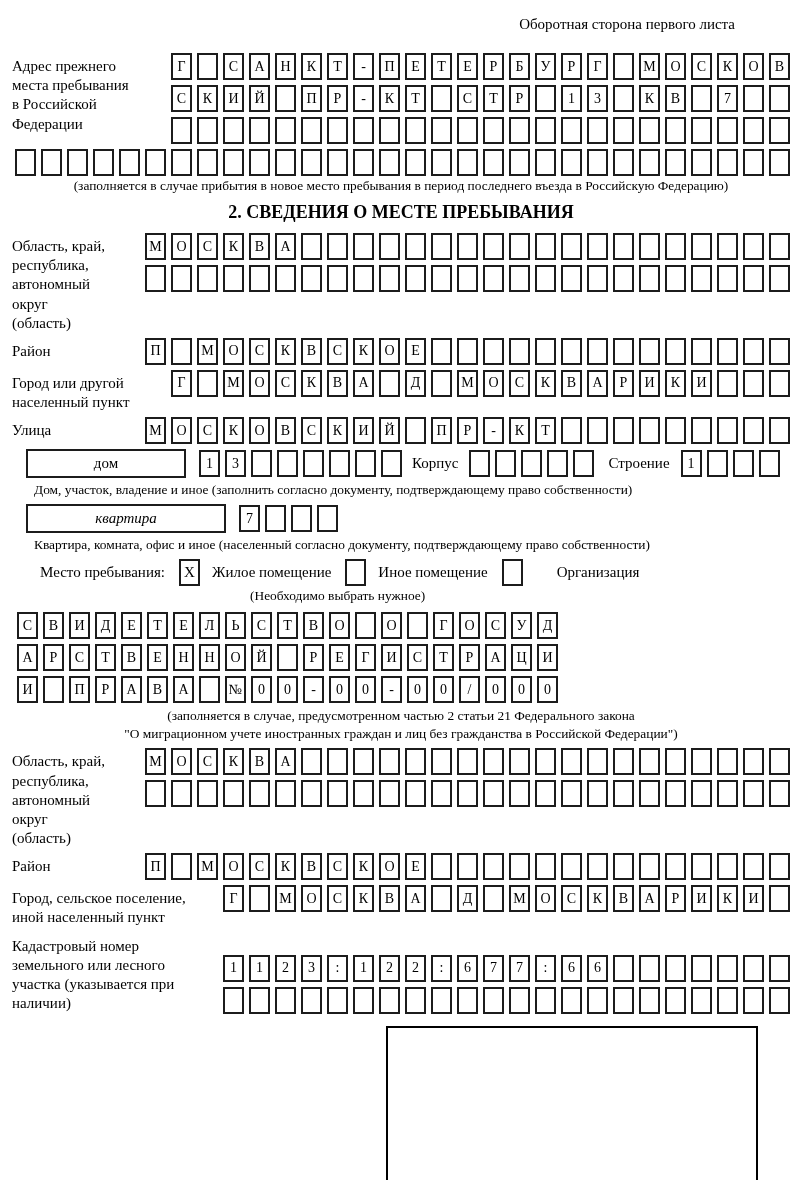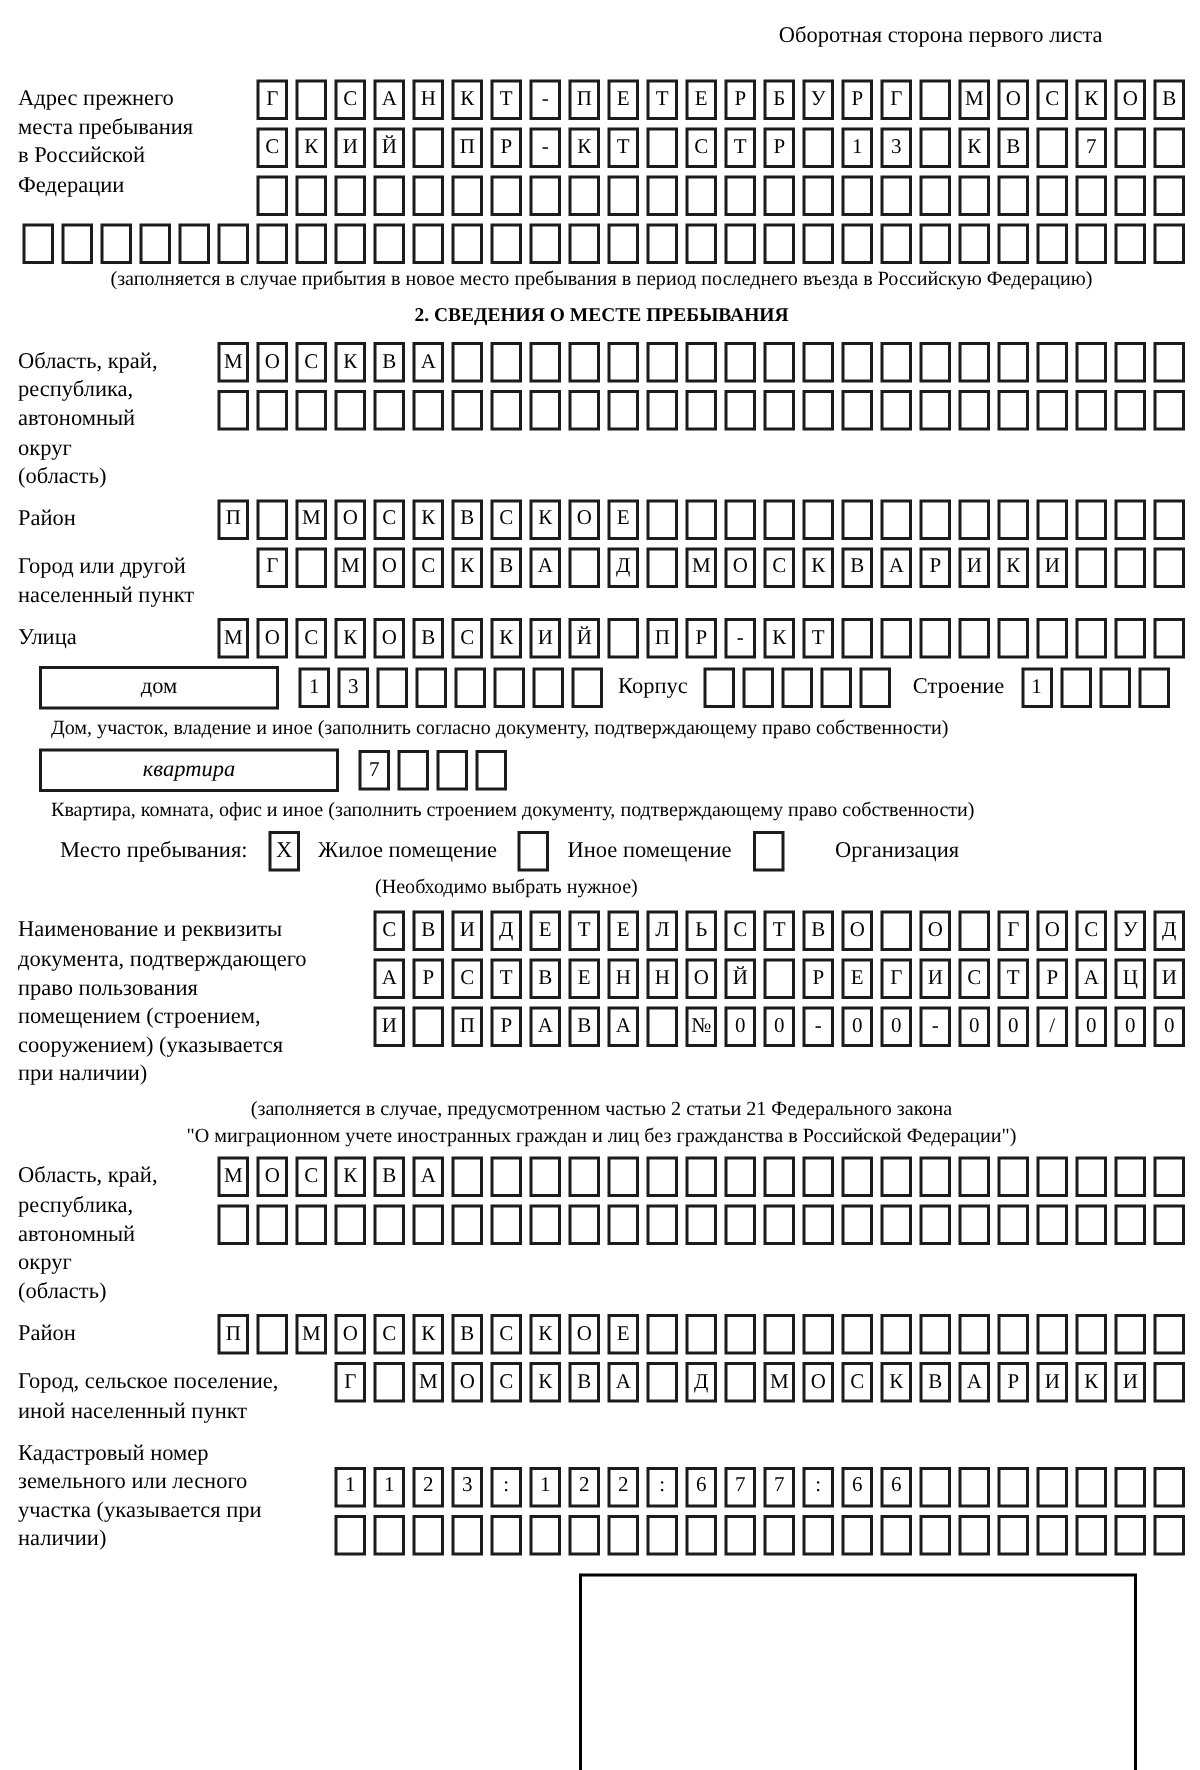--- a/index.html
+++ b/index.html
@@ -10,21 +10,21 @@
   .cells{display:flex;justify-content:flex-end;flex:none;}
   .cells.left{justify-content:flex-start;}
   .cell{flex:none;width:21px;height:27px;box-sizing:border-box;border:2px solid #1c1c1c;
         margin-left:5px;display:inline-flex;align-items:center;justify-content:center;
         font-size:14px;font-family:"Liberation Serif","DejaVu Serif",serif;}
   .rows-col{display:flex;flex-direction:column;gap:5px;}
   .form-line{display:flex;align-items:flex-start;margin-bottom:5px;gap:28px;}
   .form-label{flex:1 1 auto;font-size:15px;line-height:1.28;padding-top:4px;padding-right:4px;}
   .hint{font-size:13.4px;}
   .hint-center{text-align:center;margin:2px 0 6px 0;}
-  .title-bold{text-align:center;font-weight:bold;font-size:13px;margin:8px 0 10px 0;}
+  .title-bold{text-align:center;font-weight:bold;font-size:18px;margin:8px 0 10px 0;}
   .subtitle-bold{text-align:center;font-weight:bold;font-size:15.5px;margin:12px 0 6px 0;}
   .wide-box{box-sizing:border-box;border:2px solid #1c1c1c;height:29px;display:flex;
             align-items:center;justify-content:center;font-size:15px;flex:none;}
   .house-line{display:flex;align-items:center;margin:2px 0 4px 14px;}
   .inline-lbl{font-size:15px;margin:0 6px 0 10px;white-space:nowrap;}
   .check-row{display:flex;align-items:center;margin:6px 0 2px 28px;}
   .cbx{flex:none;width:21px;height:27px;box-sizing:border-box;border:2px solid #1c1c1c;
        display:inline-flex;align-items:center;justify-content:center;font-size:15px;margin:0 12px 0 14px;}
   .gap-lg{margin-left:22px;}
   .choose-hint{margin:2px 0 8px 238px;}
@@ -343,35 +343,34 @@
 
   <div class="house-line">
     <div class="wide-box" style="width:200px;font-style:italic;">квартира</div>
     <div class="cells left" style="margin-left:8px;">
         <span class="cell">7</span>
         <span class="cell"></span>
         <span class="cell"></span>
         <span class="cell"></span>
       </div>
   </div>
-  <div class="hint" style="margin:0 0 6px 22px;">Квартира, комната, офис и иное (заполнить строением документу, подтверждающему право собственности)</div>
+  <div class="hint" style="margin:0 0 6px 22px;">Квартира, комната, офис и иное (населенный согласно документу, подтверждающему право собственности)</div>
 
   <div class="check-row">
     <span>Место пребывания:</span>
     <span class="cbx">X</span>
     <span>Жилое помещение</span>
     <span class="cbx"></span>
     <span>Иное помещение</span>
     <span class="cbx"></span>
     <span class="gap-lg">Организация</span>
   </div>
   <div class="hint choose-hint">(Необходимо выбрать нужное)</div>
 
   <div class="form-line">
-    <div class="form-label">Наименование и реквизиты документа, подтверждающего право пользования помещением (строением, сооружением) (указывается при наличии)</div>
     <div class="rows-col">
       <div class="cells">
           <span class="cell">С</span>
           <span class="cell">В</span>
           <span class="cell">И</span>
           <span class="cell">Д</span>
           <span class="cell">Е</span>
           <span class="cell">Т</span>
           <span class="cell">Е</span>
           <span class="cell">Л</span>

